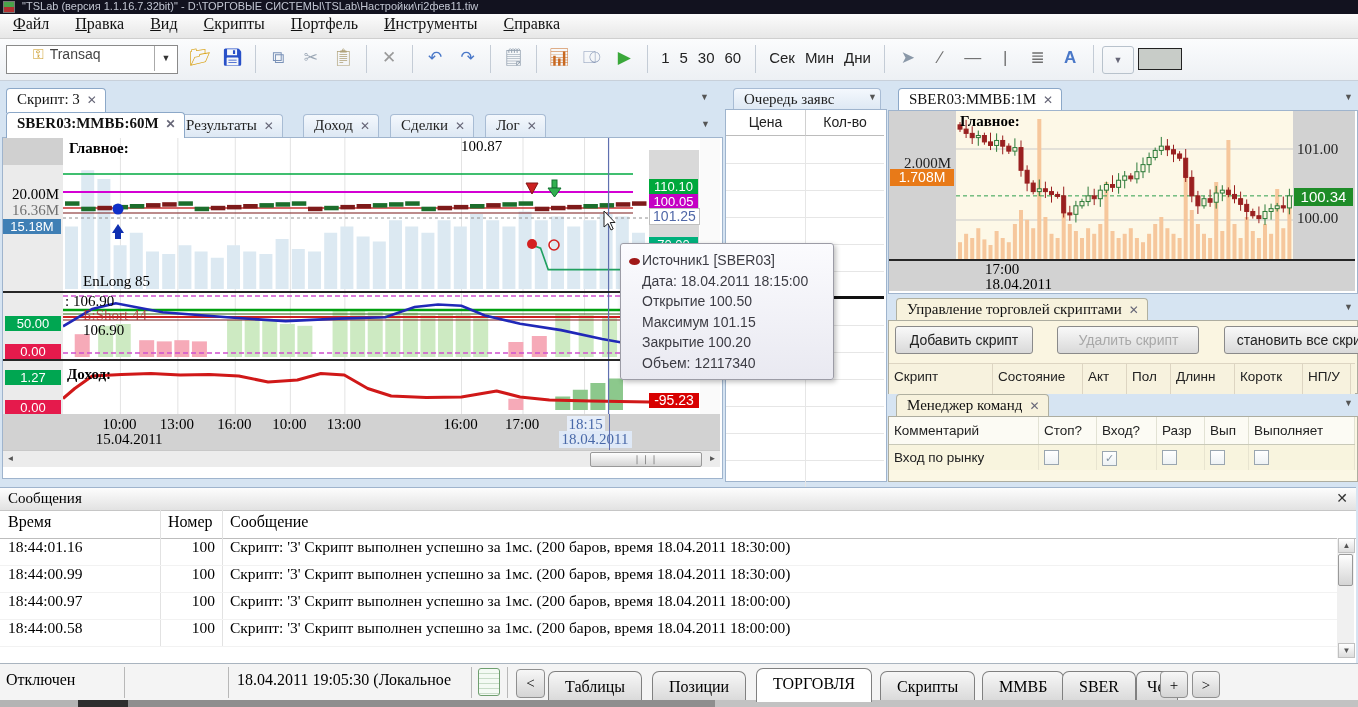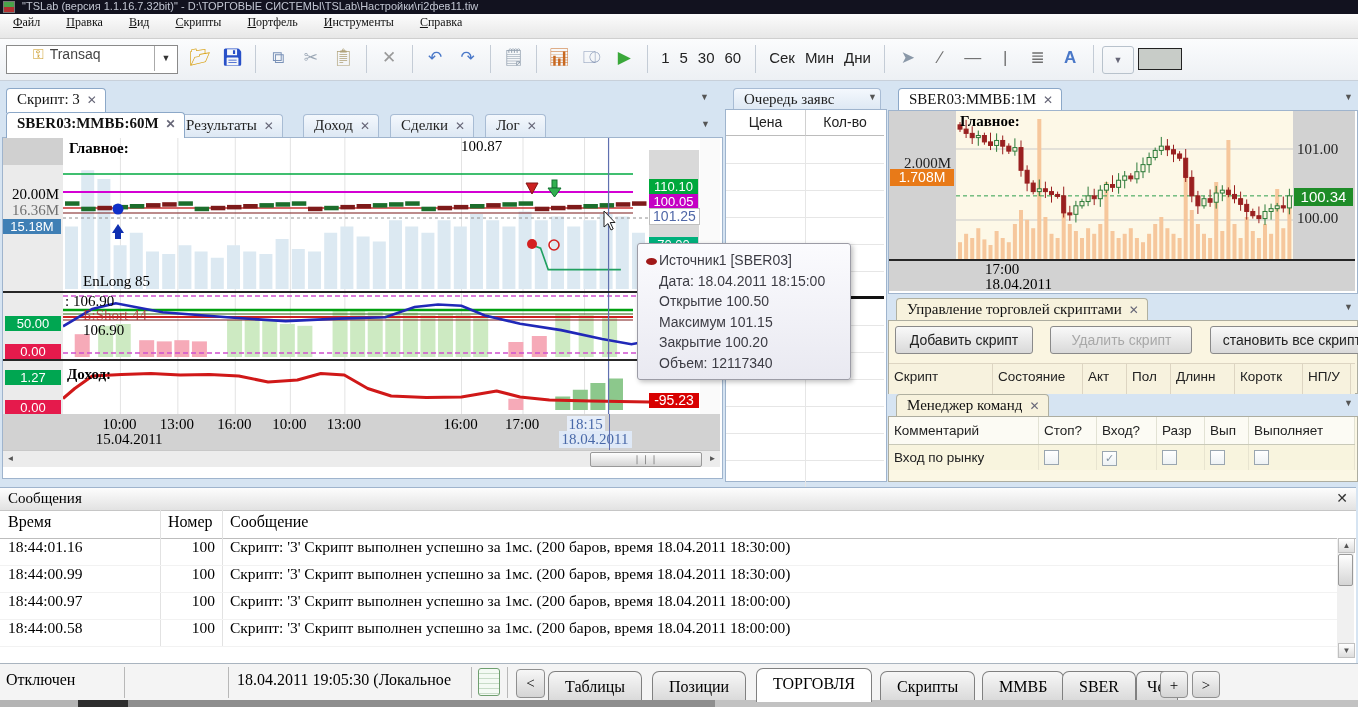--- a/index.html
+++ b/index.html
@@ -4,21 +4,21 @@
 <style>
   html,body{margin:0;padding:0;background:#404040;}
   .ser{font-family:"Liberation Serif","DejaVu Serif",serif;}
   .sans{font-family:"Liberation Sans","DejaVu Sans",sans-serif;}
   .app{position:relative;width:1358px;height:707px;overflow:hidden;background:#d6e4f2;font-family:"Liberation Sans",sans-serif;}
   .abs{position:absolute;}
   
   .titlebar{position:absolute;left:0;top:0;width:1358px;height:14px;background:#12121f;color:#c2c6d2;font-size:11px;line-height:13px;overflow:hidden;white-space:nowrap;}
   .titlebar .appicon{display:inline-block;width:10px;height:10px;margin:1px 4px 0 3px;background:linear-gradient(#4aa34a 50%,#b03030 50%);vertical-align:top;border:1px solid #777;}
   
-  .menubar{position:absolute;left:0;top:14px;width:1358px;height:24px;background:linear-gradient(#fcfcfc,#e7e7e7);border-bottom:1px solid #cfcfcf;font-size:12px;}
+  .menubar{position:absolute;left:0;top:14px;width:1358px;height:24px;background:linear-gradient(#fcfcfc,#e7e7e7);border-bottom:1px solid #cfcfcf;font-size:16px;}
   .menubar span.mi{display:inline-block;padding:1px 13px 0 13px;color:#111;cursor:default;}
   
   .toolbar{position:absolute;left:0;top:39px;width:1358px;height:41px;background:linear-gradient(#fbfcfd,#edf0f4);border-bottom:1px solid #c8d0da;}
   .combo{position:absolute;left:6px;top:6px;width:170px;height:27px;background:#fff;border:1px solid #8a8a8a;font-size:14px;color:#444;}
   .combo .key{color:#c8951a;margin:0 6px 0 26px;}
   .combo .cbtn{position:absolute;right:0;top:0;width:22px;height:25px;border-left:1px solid #aaa;text-align:center;line-height:25px;font-size:9px;color:#333;}
   .tbtn{display:inline-block;width:26px;height:26px;margin:0 1px;text-align:center;line-height:26px;font-size:17px;vertical-align:top;border-radius:3px;}
   .tsep{display:inline-block;width:1px;height:28px;background:#c4ccd6;margin:0 4px;vertical-align:top;}
   .tgroup{position:absolute;top:6px;white-space:nowrap;}
   .tf{font-size:15px;color:#222;padding:0 5px;line-height:26px;display:inline-block;}
@@ -35,35 +35,35 @@
   .paneDiv{position:absolute;left:0;height:2px;background:#262626;}
   .axis{position:absolute;background:#d2d2d2;}
   .scroll{position:absolute;background:#ececec;border-top:1px solid #c8c8c8;}
   .thumb{position:absolute;height:13px;background:linear-gradient(#fefefe,#d5d5d5);border:1px solid #999;border-radius:2px;text-align:center;line-height:12px;font-size:9px;color:#777;letter-spacing:1px;}
   .sarr{position:absolute;width:15px;height:13px;font-size:8px;line-height:13px;text-align:center;color:#555;}
   
   .qhead{position:absolute;top:0;height:25px;border-bottom:1px solid #bcbcbc;font-size:14px;color:#222;text-align:center;line-height:25px;}
   .qrow{position:absolute;height:27px;border-bottom:1px solid #e6e6e6;width:100%;}
   
   .cream{background:#faf5e1;border:1px solid #adadA0;}
-  .pbtn{display:inline-block;height:26px;line-height:26px;text-align:center;border:1px solid #8a8a8a;border-radius:3px;background:linear-gradient(#f9f9f9,#d9d9d9);font-size:14px;color:#222;margin-right:13px;vertical-align:top;}
+  .pbtn{display:inline-block;height:26px;line-height:26px;text-align:center;border:1px solid #8a8a8a;border-radius:3px;background:linear-gradient(#f9f9f9,#d9d9d9);font-size:14px;color:#222;margin-right:20px;vertical-align:top;}
   .pbtn.dis{color:#a8a8a8;}
   .thc{position:absolute;top:0;height:100%;border-right:1px solid #ddd5c2;font-size:13.5px;color:#222;line-height:26px;padding-left:5px;box-sizing:border-box;}
   .cb{display:inline-block;width:13px;height:13px;border:1px solid #9aa6b0;background:linear-gradient(#fff,#eef2f4);font-size:11px;line-height:12px;text-align:center;color:#8494a2;}
   
   .msgtitle{position:absolute;left:0;top:0;width:100%;height:22px;background:linear-gradient(#fdfdfd,#e2e2e2);border-bottom:1px solid #c6c6c6;font-size:15px;}
   .mrow{position:absolute;left:0;width:1338px;height:27px;font-size:15.5px;border-bottom:1px solid #f2f2f2;}
   .mvline{position:absolute;top:22px;width:1px;background:#e2e2e2;}
   
   .statusbar{position:absolute;left:0;top:663px;width:1358px;height:37px;background:#f4f4f4;border-top:1px solid #a9b4bf;font-size:16px;}
   .ssep{position:absolute;top:3px;width:1px;height:31px;background:#b8b8b8;}
   .stab{position:absolute;height:29px;line-height:29px;padding:0 16px;border:1px solid #808080;border-bottom:none;border-radius:7px 7px 0 0;background:linear-gradient(#f7f7f7,#d9d9d9);top:7px;white-space:nowrap;overflow:hidden;}
   .stab.on{background:#fff;top:4px;height:33px;z-index:3;}
   .sbtn{position:absolute;width:27px;height:27px;top:5px;border:1px solid #8f8f8f;border-radius:4px;background:linear-gradient(#f7f7f7,#d4d4d4);text-align:center;line-height:26px;font-size:15px;}
-  .tooltip{position:absolute;left:620px;top:243px;width:196px;background:linear-gradient(#fbfbfe,#e9e9f1);border:1px solid #9c9ca6;border-radius:3px;box-shadow:2px 2px 5px rgba(0,0,0,.25);font-size:14px;color:#3c3c44;padding:6px 8px;line-height:20.5px;z-index:40;margin-left:17px;}
+  .tooltip{position:absolute;left:620px;top:243px;width:196px;background:linear-gradient(#fbfbfe,#e9e9f1);border:1px solid #9c9ca6;border-radius:3px;box-shadow:2px 2px 5px rgba(0,0,0,.25);font-size:14px;color:#3c3c44;padding:6px 8px;line-height:20.5px;z-index:40;}
   .redoval{display:inline-block;width:11px;height:7px;border-radius:50%;background:#a01818;margin-right:2px;}
 </style>
 </head>
 <body>
 
 <div class="app">
 
   <div class="titlebar">
     <span class="appicon"></span>
     <span>"TSLab (версия 1.1.16.7.32bit)" - D:\ТОРГОВЫЕ СИСТЕМЫ\TSLab\Настройки\ri2фев11.tiw</span>

